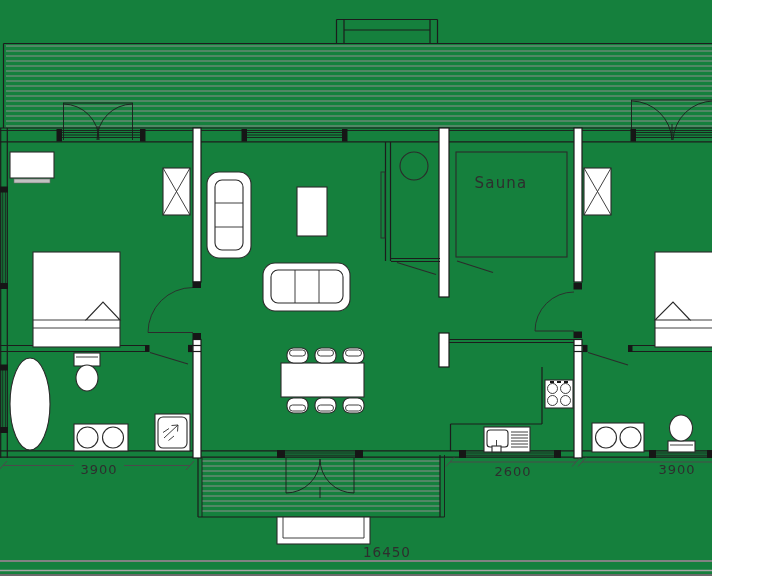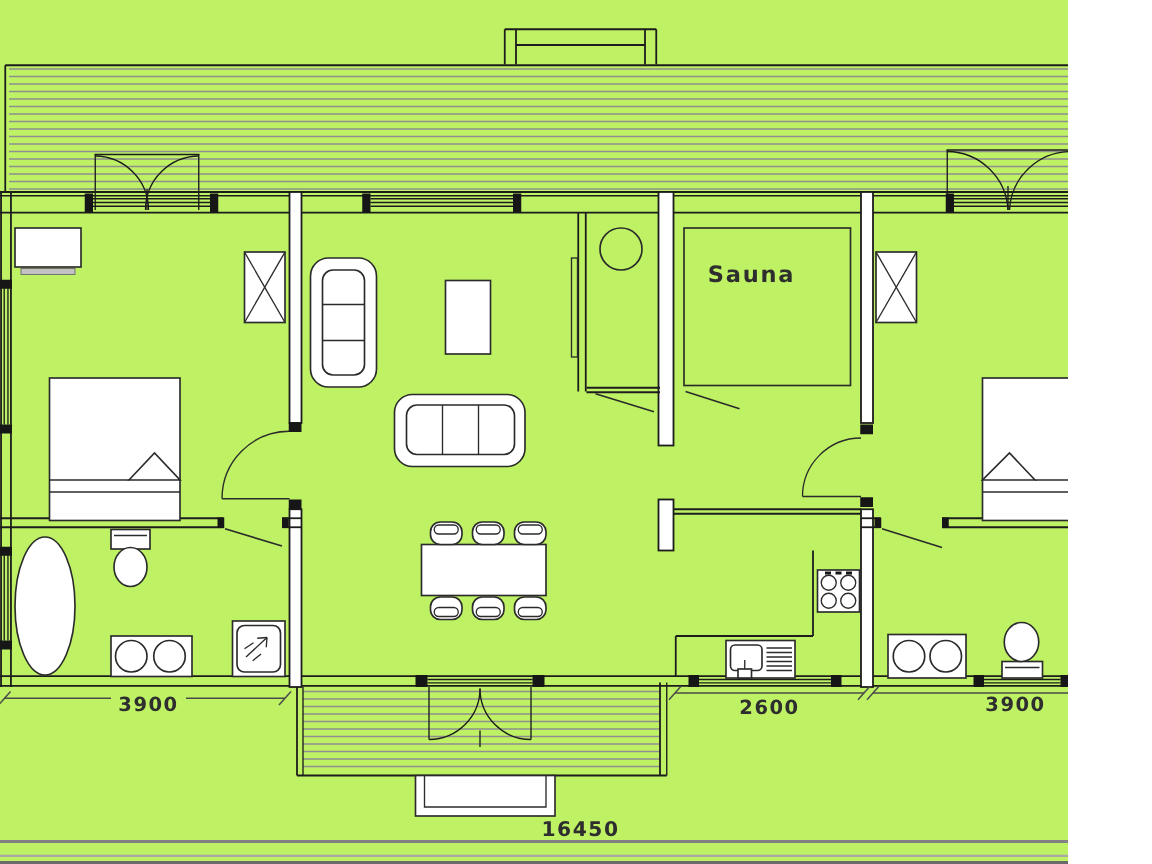--- a/index.html
+++ b/index.html
@@ -1,17 +1,17 @@
 <!DOCTYPE html>
 <html><head>
 <meta charset="utf-8">
 <style>
   html,body{margin:0;padding:0;background:#ffffff;}
-  .stage{position:relative;width:712px;height:576px;background:#bef264;overflow:hidden;
-         font-family:"DejaVu Sans","Liberation Sans",sans-serif;font-weight:bold;}
+  .stage{position:relative;width:712px;height:576px;background:#15803d;overflow:hidden;
+         font-family:"DejaVu Sans","Liberation Sans",sans-serif;}
   .stage svg{position:absolute;left:0;top:0;}
   
   .w  {stroke:#1c1c1c;stroke-width:1.2;fill:none;}          
   .wt {stroke:#1c1c1c;stroke-width:0.9;fill:none;}          
   .wf {fill:#ffffff;stroke:#1c1c1c;stroke-width:1.2;}       
   .blk{fill:#161616;stroke:none;}                           
   .hatch{stroke:#8f8f8f;stroke-width:1;fill:none;}
   .furn {fill:#ffffff;stroke:#2b2b2b;stroke-width:1.1;}
   .furnl{fill:none;stroke:#2b2b2b;stroke-width:1.1;}
   .furns{fill:none;stroke:#2b2b2b;stroke-width:0.9;}

